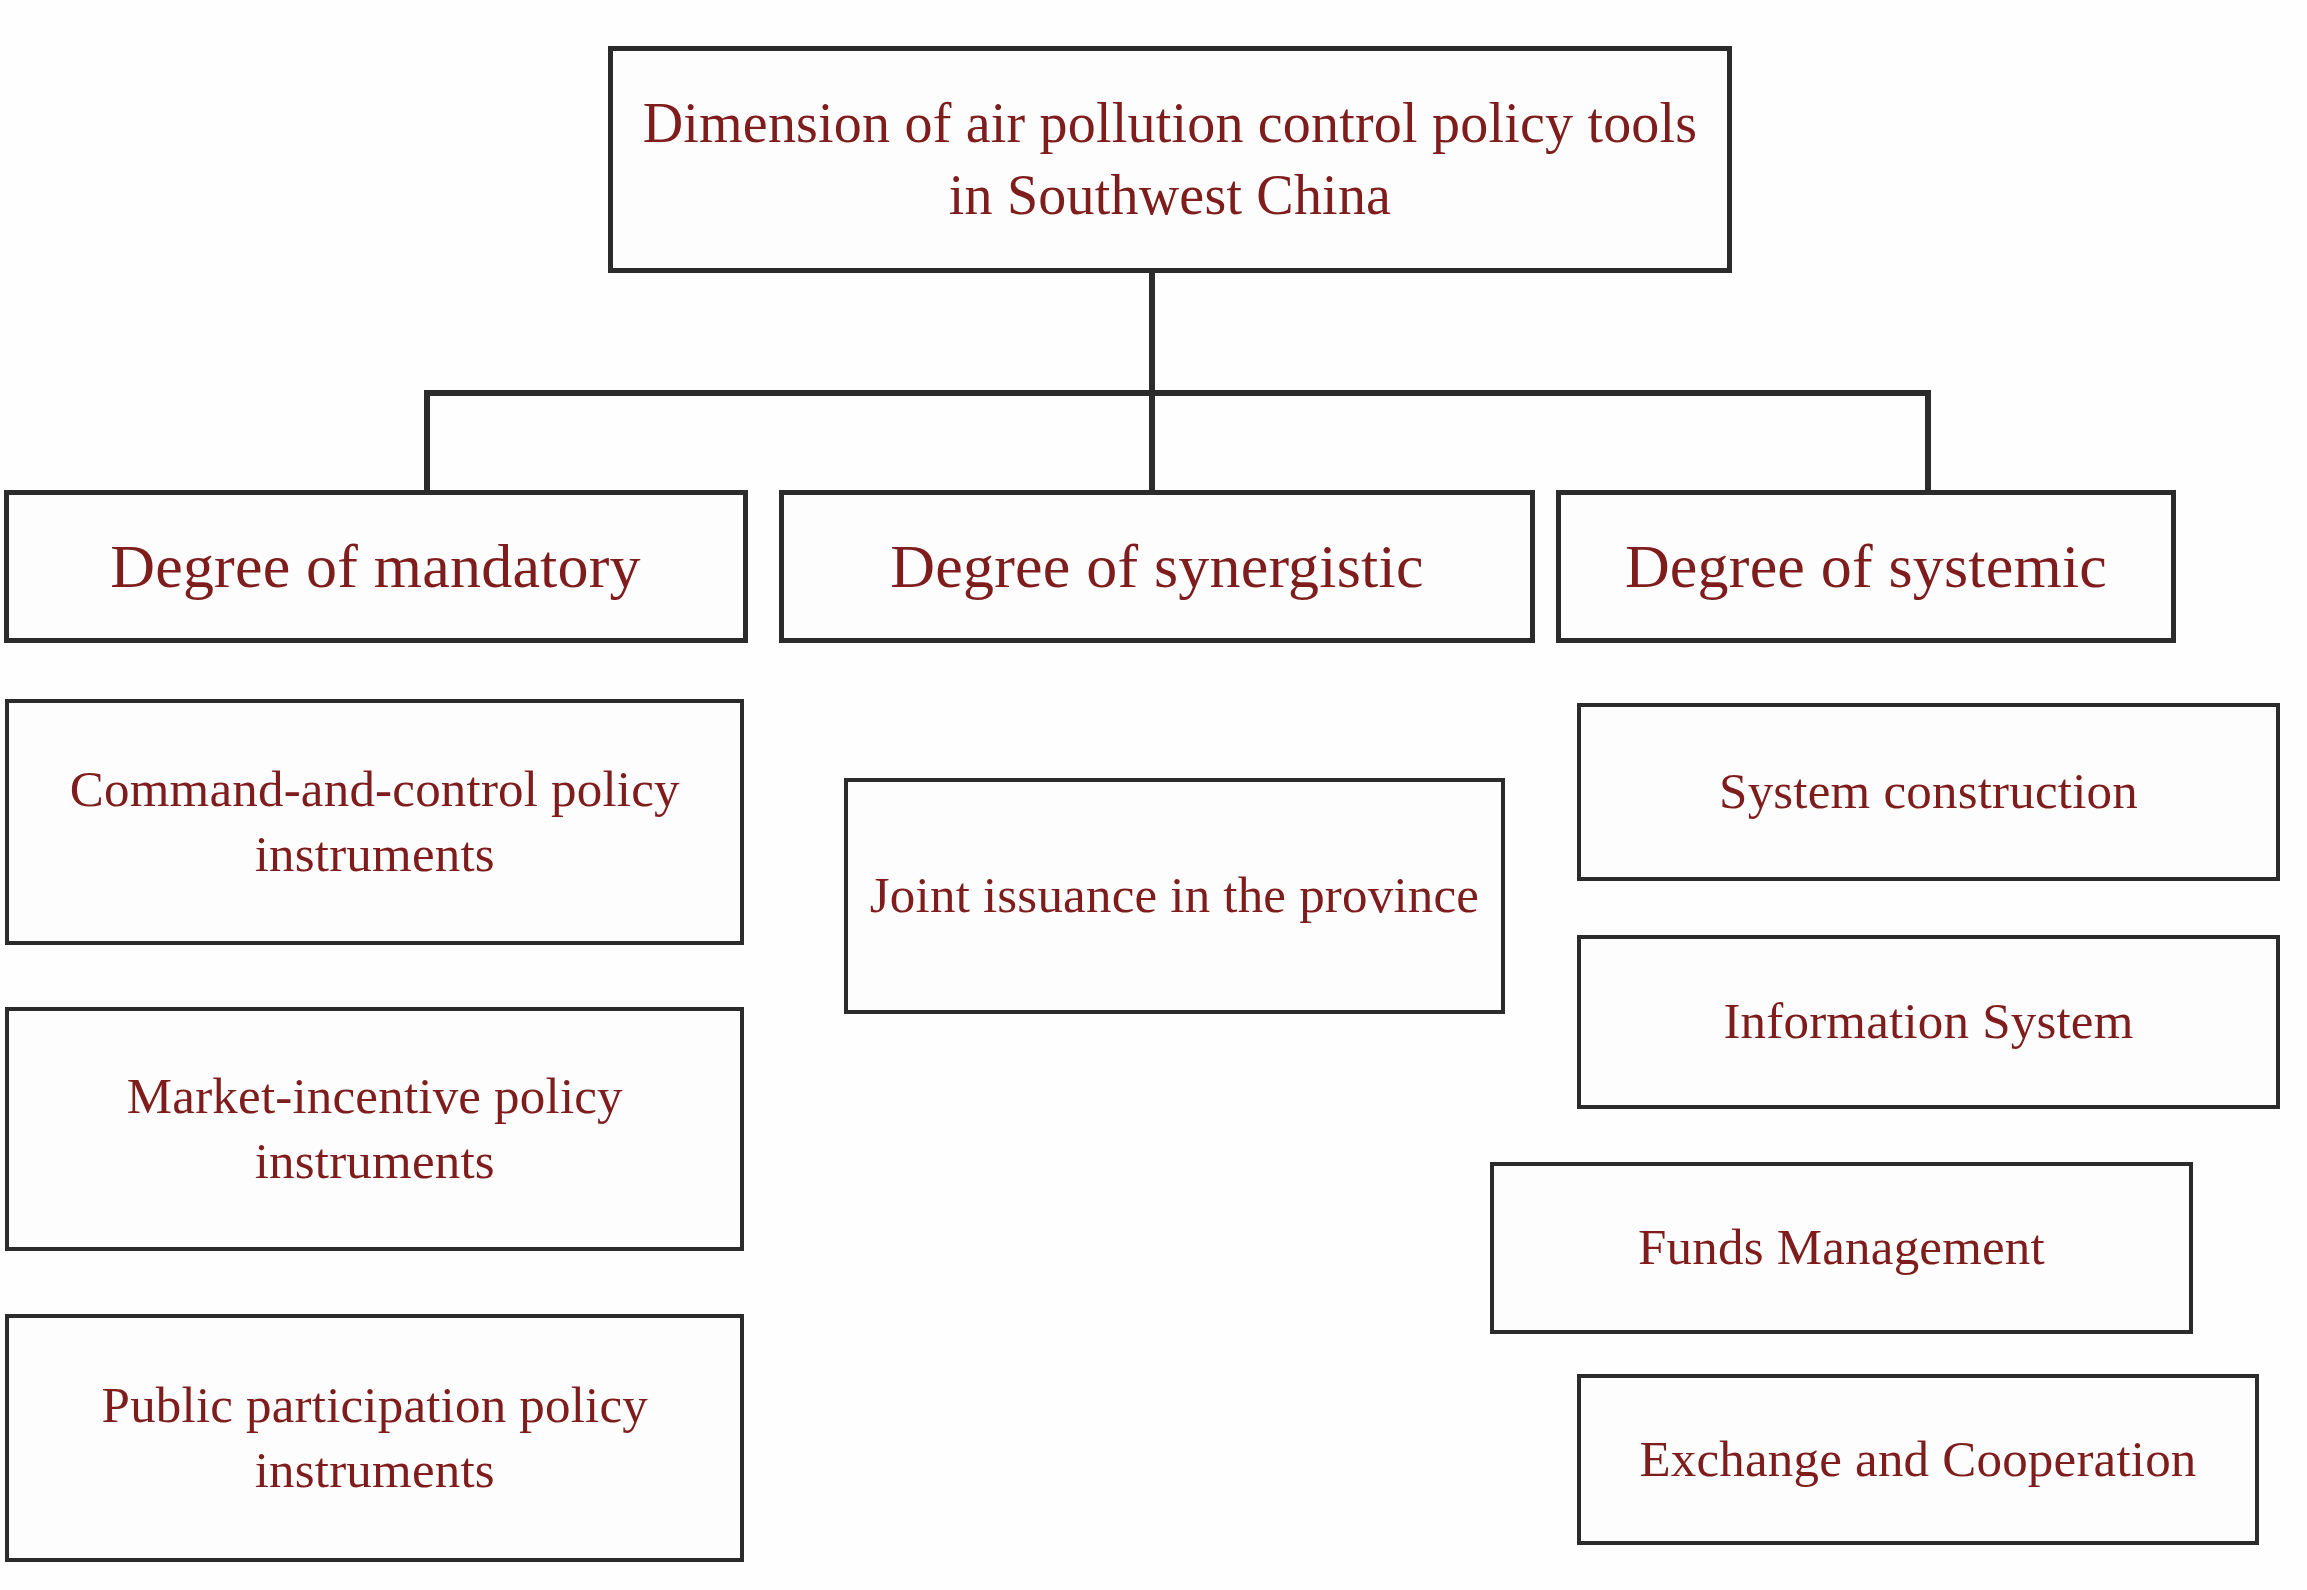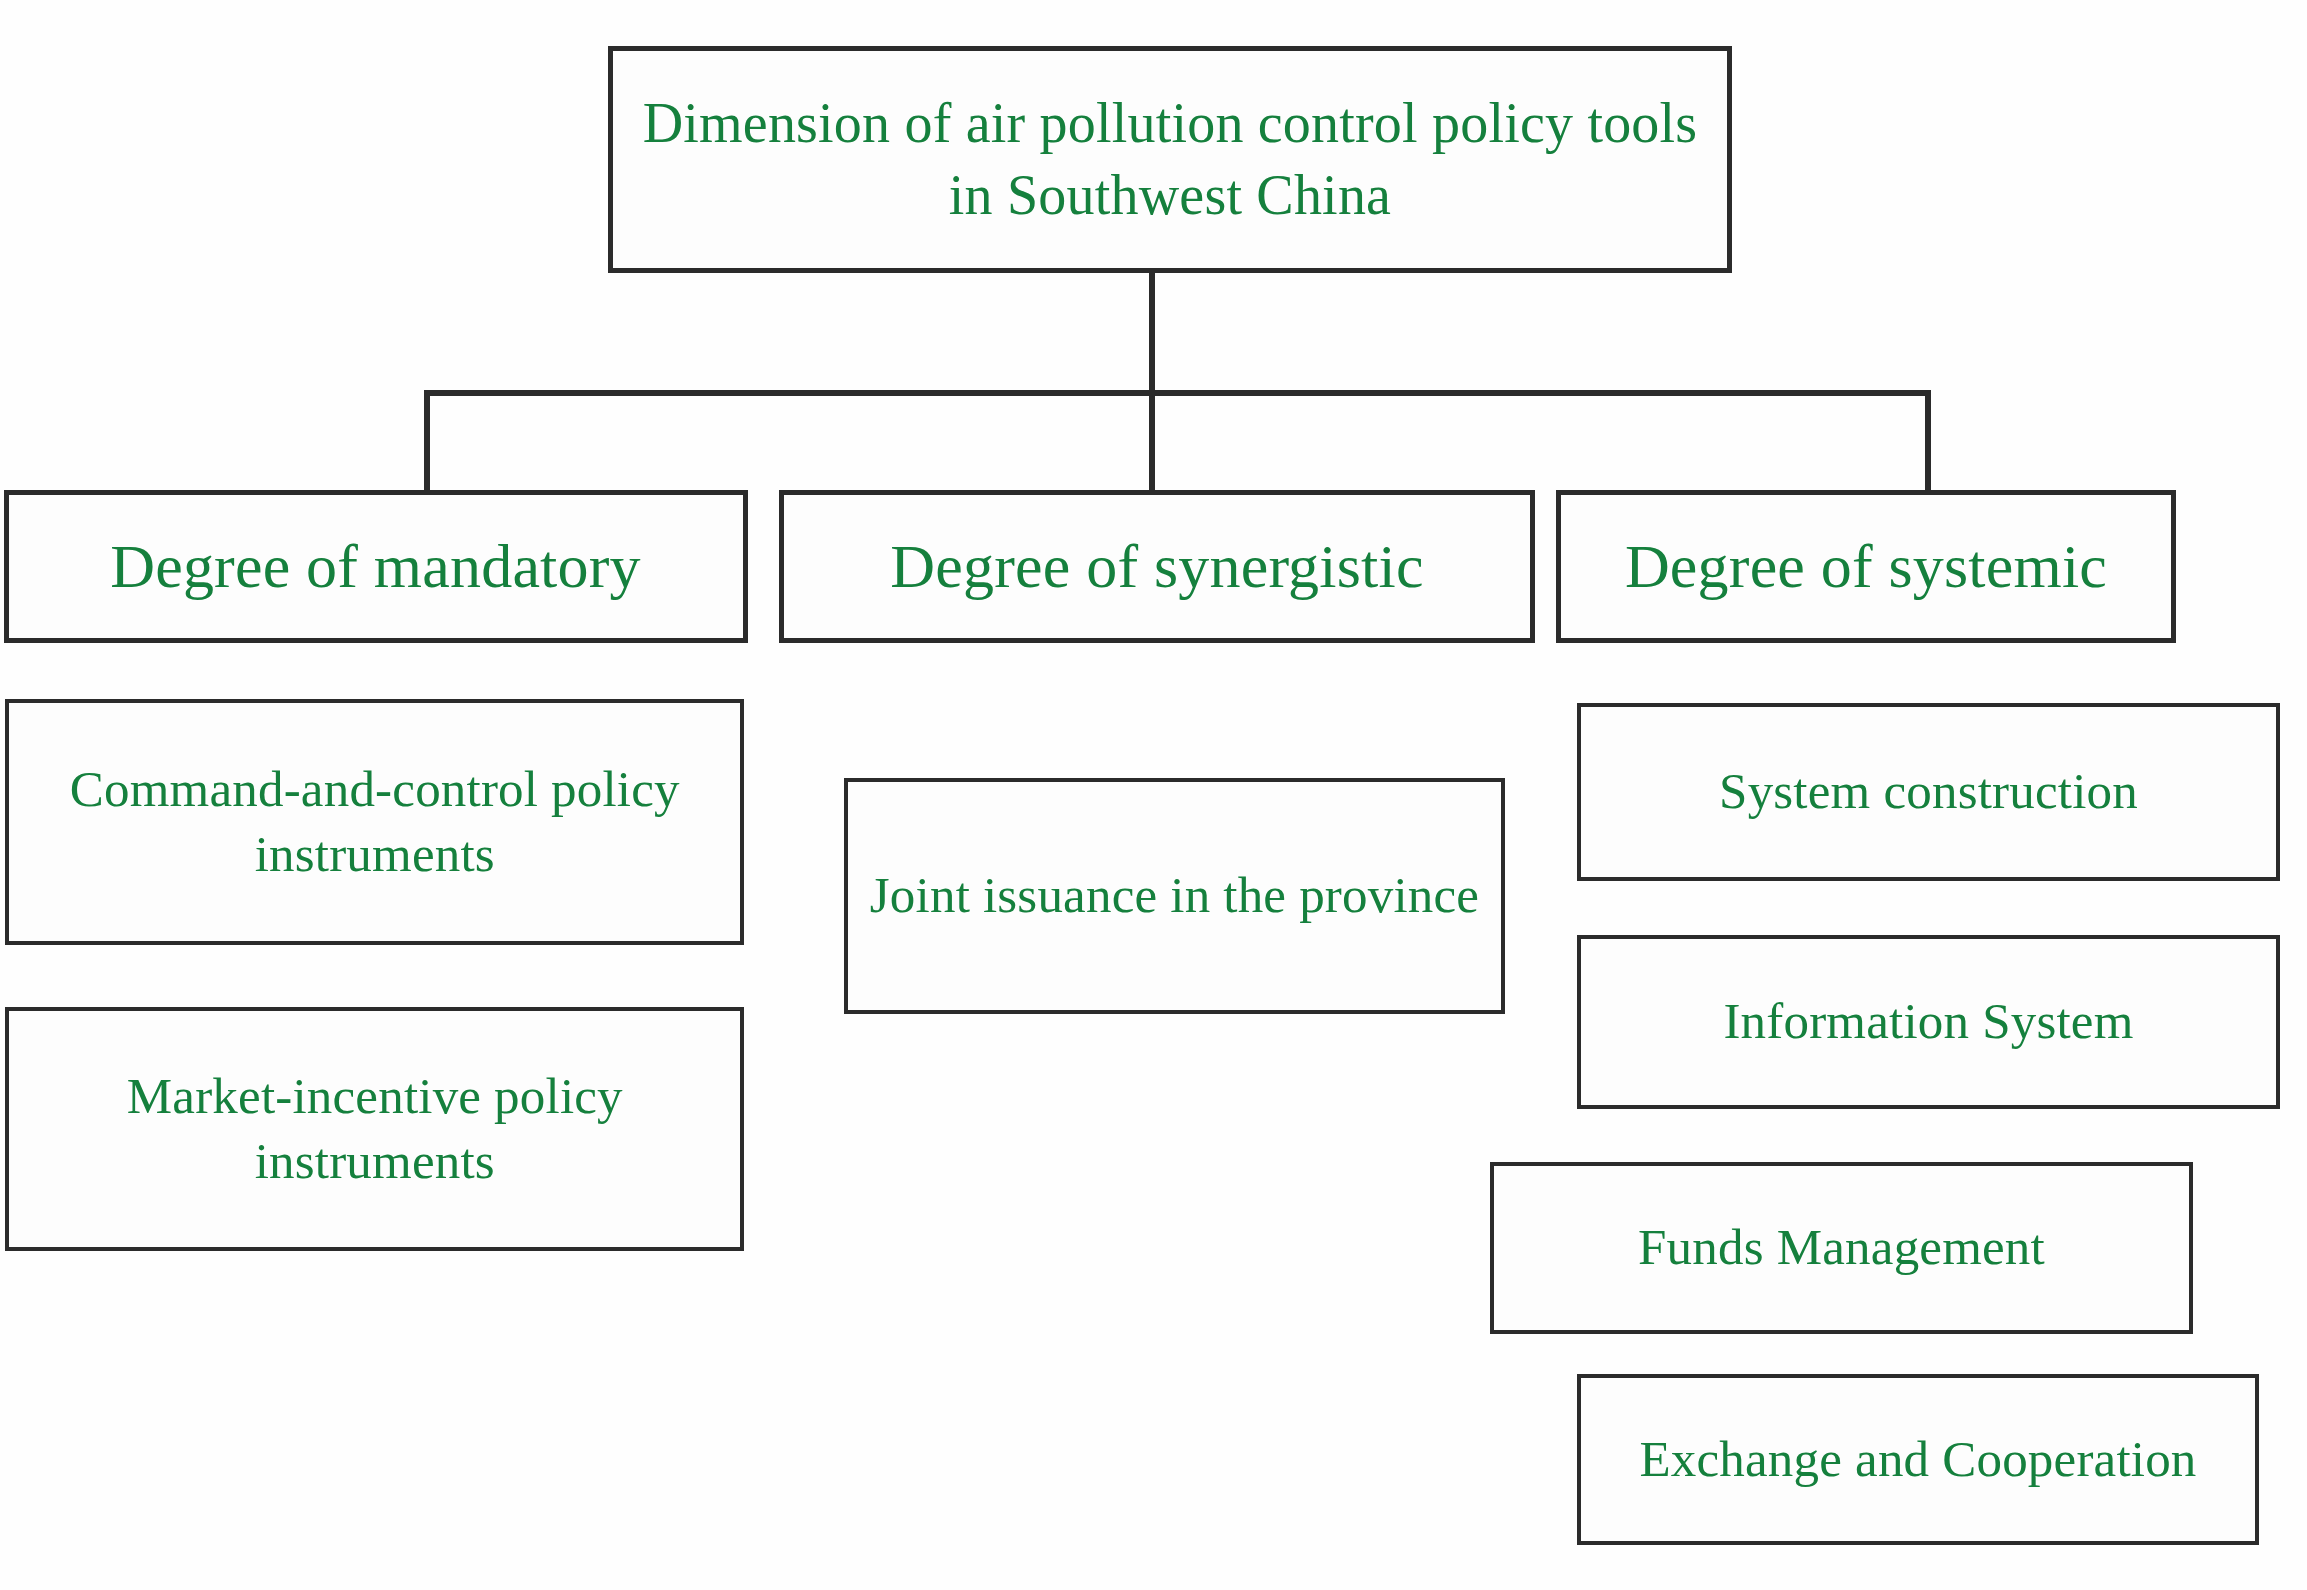--- a/index.html
+++ b/index.html
@@ -24,21 +24,21 @@
   .node {
     position: absolute;
     box-sizing: border-box;
     background: #fdfdfd;
     border: 4.4px solid #2b2b2b;
     display: flex;
     align-items: center;
     justify-content: flex-end;
     text-align: center;
     line-height: 1.28;
-    color: #15803d;
+    color: #7f1d1d;
     letter-spacing: 0.2px;
     padding: 3.5px 12.3px;
   }
   .node .label {
     display: block;
     width: 100%;
   }
 
   
   .node.root {
@@ -126,20 +126,23 @@
   </div>
 
   <div class="node leaf l2">
     <span class="label">Market-incentive policy instruments</span>
   </div>
 
   <div class="node leaf l1">
     <span class="label">Command-and-control policy instruments</span>
   </div>
 
+  <div class="node leaf l3">
+    <span class="label">Public participation policy instruments</span>
+  </div>
 
   <div class="node leaf m1">
     <span class="label">Joint issuance in the province</span>
   </div>
 
   <div class="node leaf r2">
     <span class="label">Information System</span>
   </div>
 
   <div class="node leaf r1">

